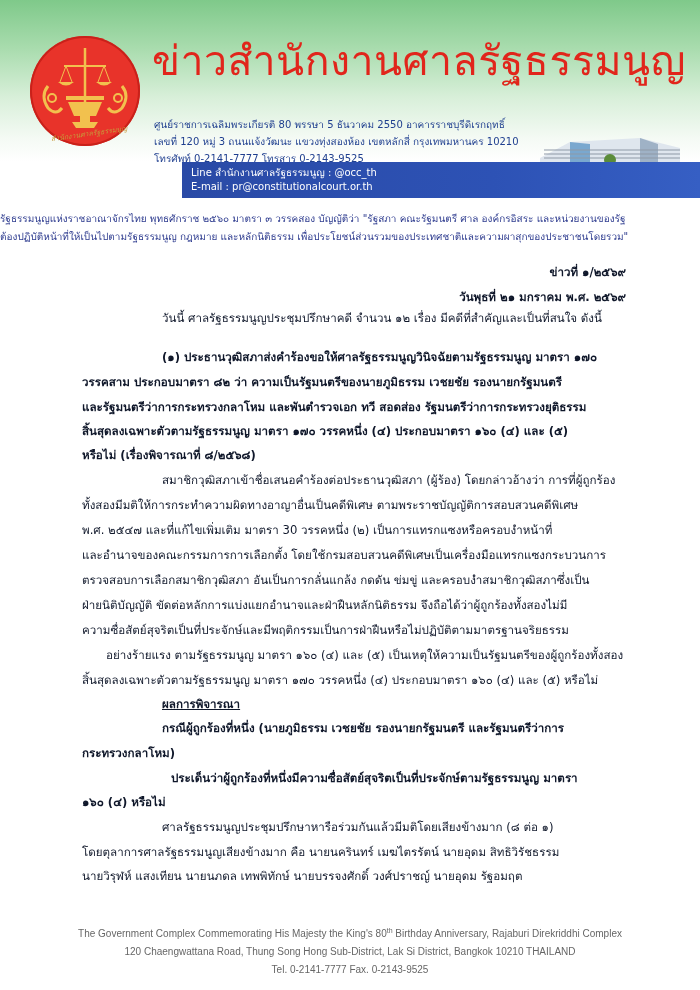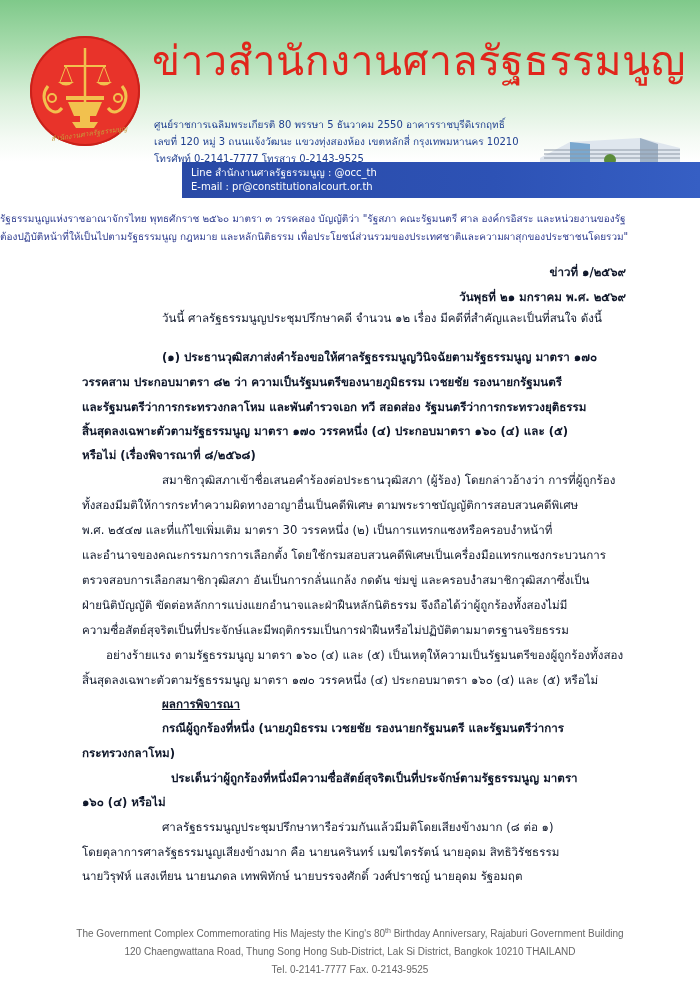--- a/index.html
+++ b/index.html
@@ -172,16 +172,16 @@
 
   <div class="line bold" style="left:162px; top:768px;margin-left:9px;">ประเด็นว่าผู้ถูกร้องที่หนึ่งมีความซื่อสัตย์สุจริตเป็นที่ประจักษ์ตามรัฐธรรมนูญ  มาตรา</div>
   <div class="line bold" style="left:82px; top:792px;text-align:center;">๑๖๐  (๔)  หรือไม่</div>
 
   <div class="line" style="left:162px; top:817px;">ศาลรัฐธรรมนูญประชุมปรึกษาหารือร่วมกันแล้วมีมติโดยเสียงข้างมาก  (๘  ต่อ  ๑)</div>
   <div class="line" style="left:82px; top:842px;">โดยตุลาการศาลรัฐธรรมนูญเสียงข้างมาก  คือ  นายนครินทร์  เมฆไตรรัตน์  นายอุดม  สิทธิวิรัชธรรม</div>
   <div class="line" style="left:82px; top:866px;">นายวิรุฬห์  แสงเทียน  นายนภดล  เทพพิทักษ์  นายบรรจงศักดิ์  วงศ์ปราชญ์  นายอุดม  รัฐอมฤต</div>
 </div>
 
 <div class="footer">
-  <div><span>The Government Complex Commemorating His Majesty the King's 80</span><sup>th</sup><span> Birthday Anniversary, Rajaburi Government Building</span></div>
+  <div><span>The Government Complex Commemorating His Majesty the King's 80</span><sup>th</sup><span> Birthday Anniversary, Rajaburi Direkriddhi Complex</span></div>
   <div>120 Chaengwattana Road, Thung Song Hong Sub-District, Lak Si District, Bangkok 10210 THAILAND</div>
   <div>Tel. 0-2141-7777  Fax. 0-2143-9525</div>
 </div>
 
 </body></html>

